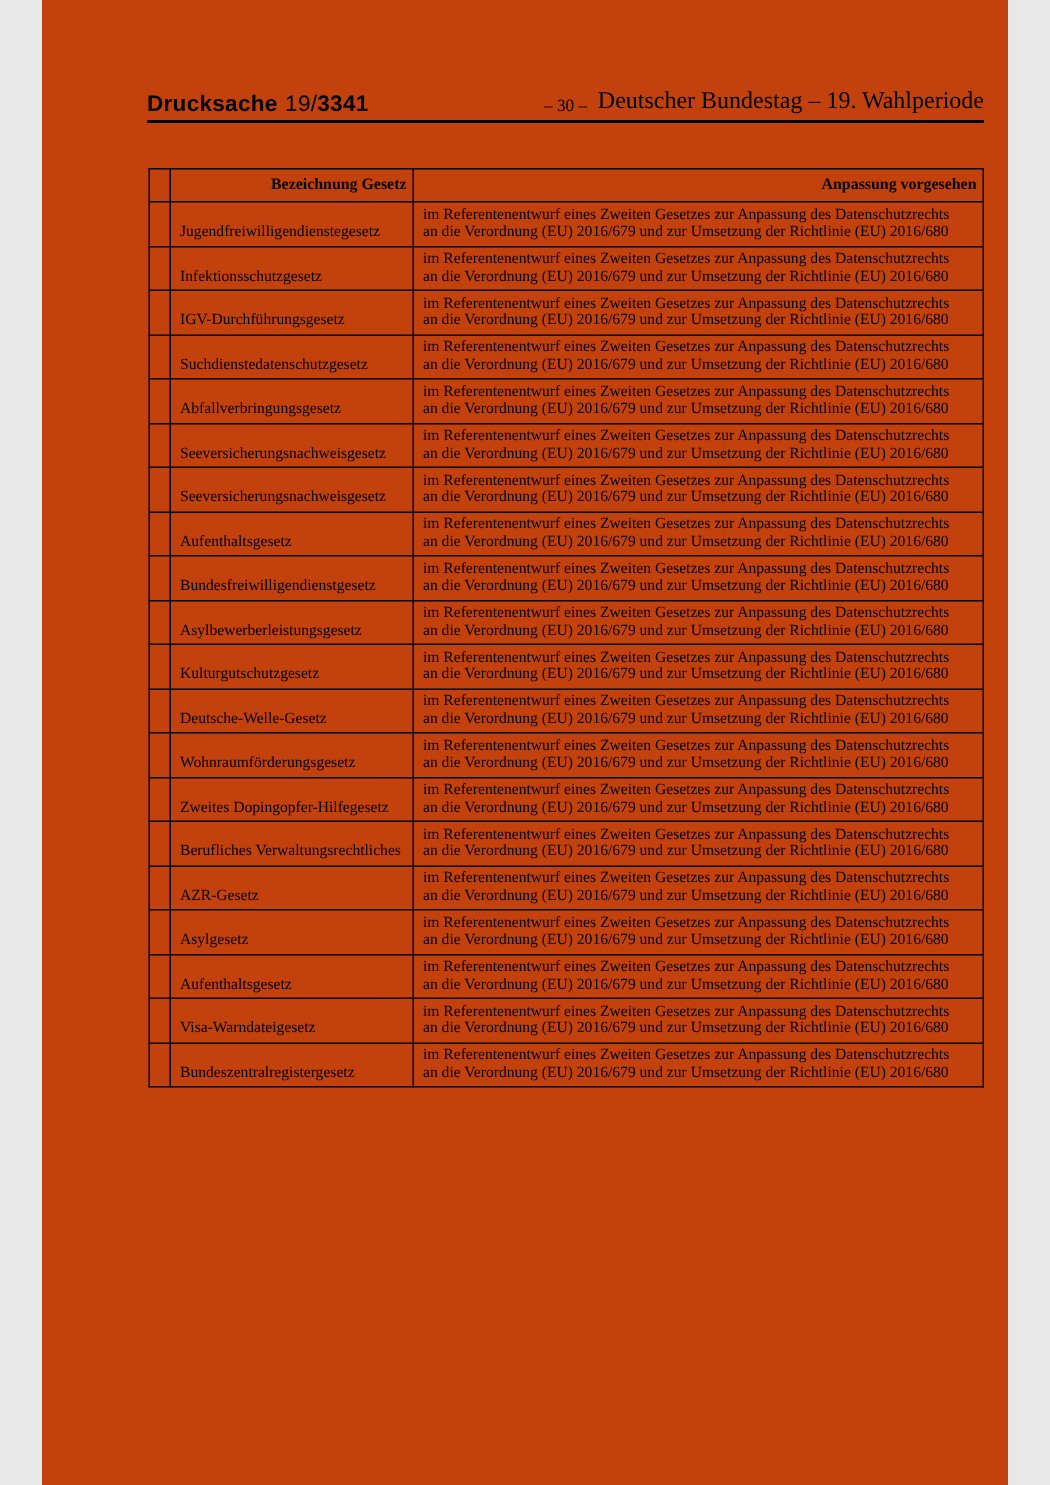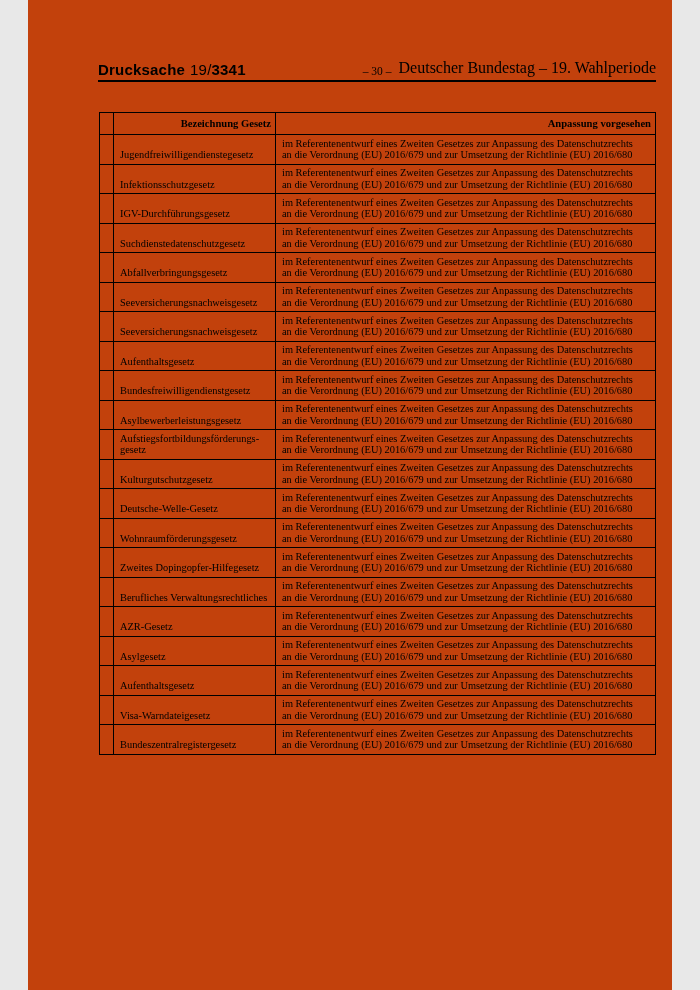--- a/index.html
+++ b/index.html
@@ -143,27 +143,20 @@
 an die Verordnung (EU) 2016/679 und zur Umsetzung der Richtlinie (EU) 2016/680</td>
   </tr>
 
   <tr>
     <td class="marker"></td>
     <td class="gesetz">Asylbewerberleistungsgesetz</td>
     <td class="anpassung">im Referentenentwurf eines Zweiten Gesetzes zur Anpassung des Datenschutzrechts
 an die Verordnung (EU) 2016/679 und zur Umsetzung der Richtlinie (EU) 2016/680</td>
   </tr>
 
-  <tr>
-    <td class="marker"></td>
-    <td class="gesetz">Aufstiegsfortbildungsförderungs-
-gesetz</td>
-    <td class="anpassung">im Referentenentwurf eines Zweiten Gesetzes zur Anpassung des Datenschutzrechts
-an die Verordnung (EU) 2016/679 und zur Umsetzung der Richtlinie (EU) 2016/680</td>
-  </tr>
 
   <tr>
     <td class="marker"></td>
     <td class="gesetz">Kulturgutschutzgesetz</td>
     <td class="anpassung">im Referentenentwurf eines Zweiten Gesetzes zur Anpassung des Datenschutzrechts
 an die Verordnung (EU) 2016/679 und zur Umsetzung der Richtlinie (EU) 2016/680</td>
   </tr>
 
   <tr>
     <td class="marker"></td>

